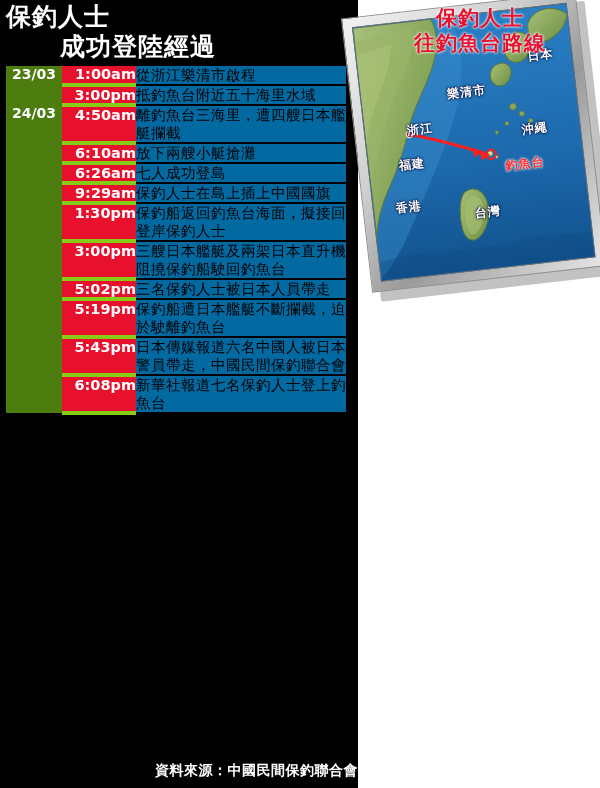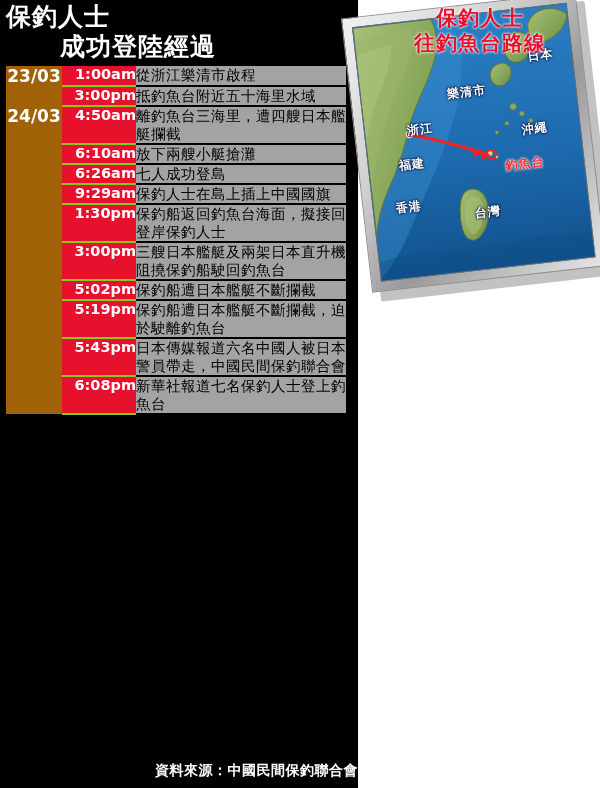--- a/index.html
+++ b/index.html
@@ -56,40 +56,40 @@
     width: 340px;
     table-layout: fixed;
   }
   table.timeline td {
     vertical-align: top;
     padding: 0;
   }
   td.date-cell {
     width: 56px;
     color: #ffffff;
-    font-size: 17px;
+    font-size: 14px;
     font-weight: bold;
     text-align: center;
-    background: #a16207;
+    background: #4d7c0f;
     padding-top: 2px;
     letter-spacing: 0px;
   }
   td.time-cell {
     width: 74px;
     background: #e8112d;
     color: #ffffff;
     font-size: 14.5px;
     font-weight: bold;
     text-align: right;
     padding: 2px 5px 3px 2px;
-    border-bottom: 2px solid #84cc16;
+    border-bottom: 4px solid #84cc16;
     white-space: nowrap;
   }
   td.text-cell {
-    background: #a3a3a3;
+    background: #0369a1;
     color: #000000;
     font-size: 14.5px;
     line-height: 18px;
     padding: 2px 4px 3px 5px;
     border-bottom: 2px solid #000000;
     letter-spacing: 0.5px;
   }
 
   #source-line {
     position: absolute;
@@ -234,21 +234,21 @@
           <td class="text-cell">保釣船返回釣魚台海面，擬接回登岸保釣人士</td>
         </tr>
         <tr>
           <td class="date-cell"></td>
           <td class="time-cell">3:00pm</td>
           <td class="text-cell">三艘日本艦艇及兩架日本直升機阻撓保釣船駛回釣魚台</td>
         </tr>
         <tr>
           <td class="date-cell"></td>
           <td class="time-cell">5:02pm</td>
-          <td class="text-cell">保釣船遭日本艦艇不斷攔截</td>
+          <td class="text-cell">三名保釣人士被日本人員帶走</td>
         </tr>
         <tr>
           <td class="date-cell"></td>
           <td class="time-cell">5:19pm</td>
           <td class="text-cell">保釣船遭日本艦艇不斷攔截，迫於駛離釣魚台</td>
         </tr>
         <tr>
           <td class="date-cell"></td>
           <td class="time-cell">5:43pm</td>
           <td class="text-cell">日本傳媒報道六名中國人被日本警員帶走，中國民間保釣聯合會</td>

